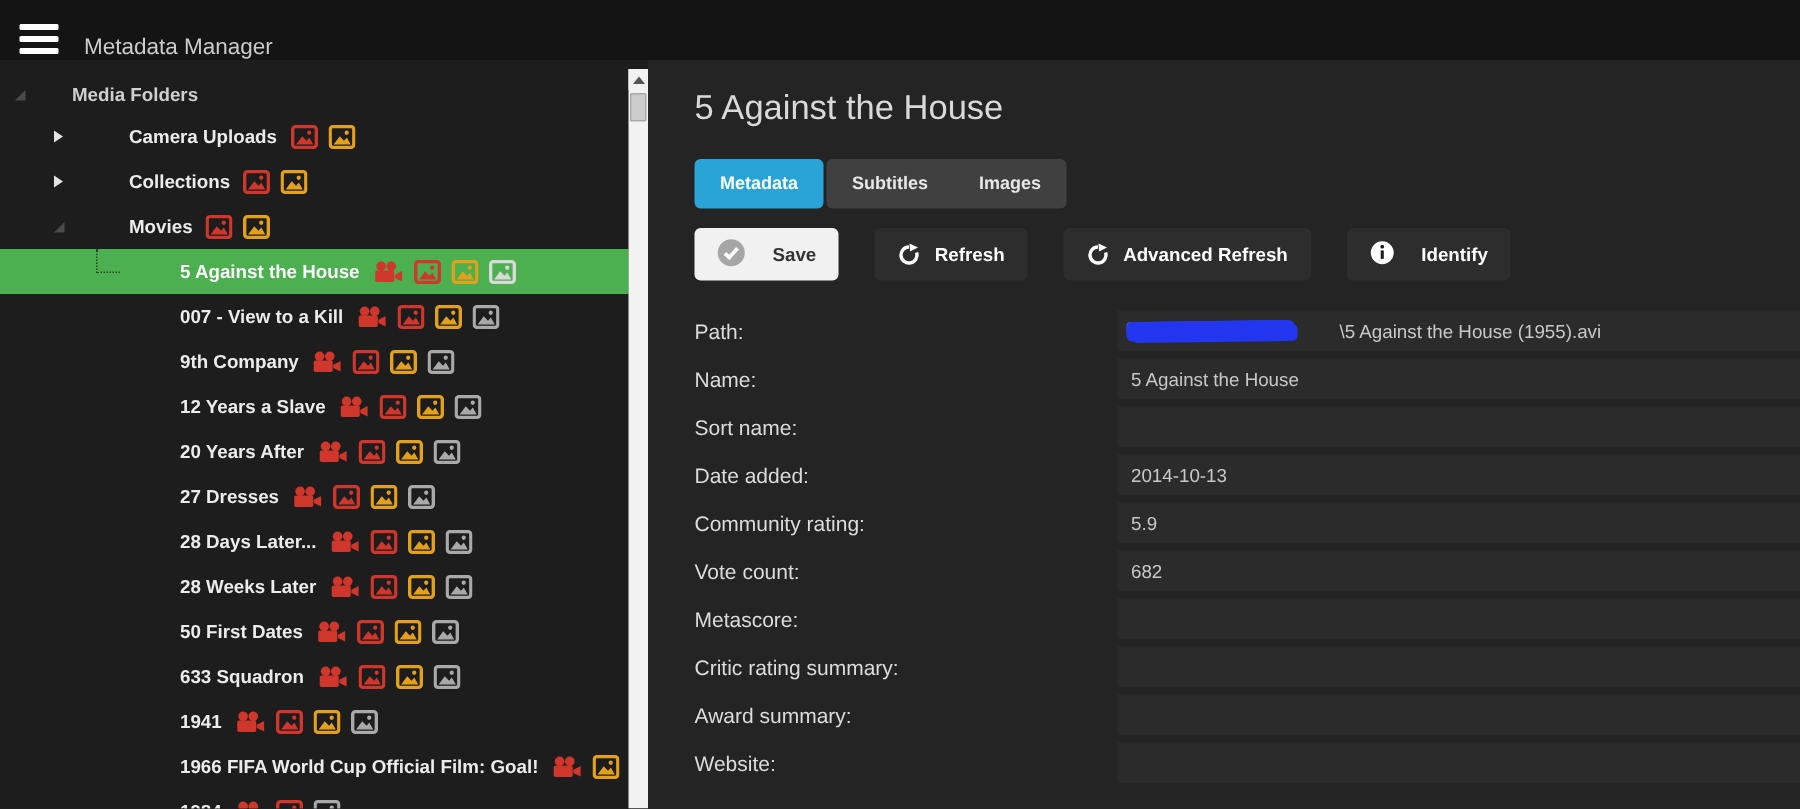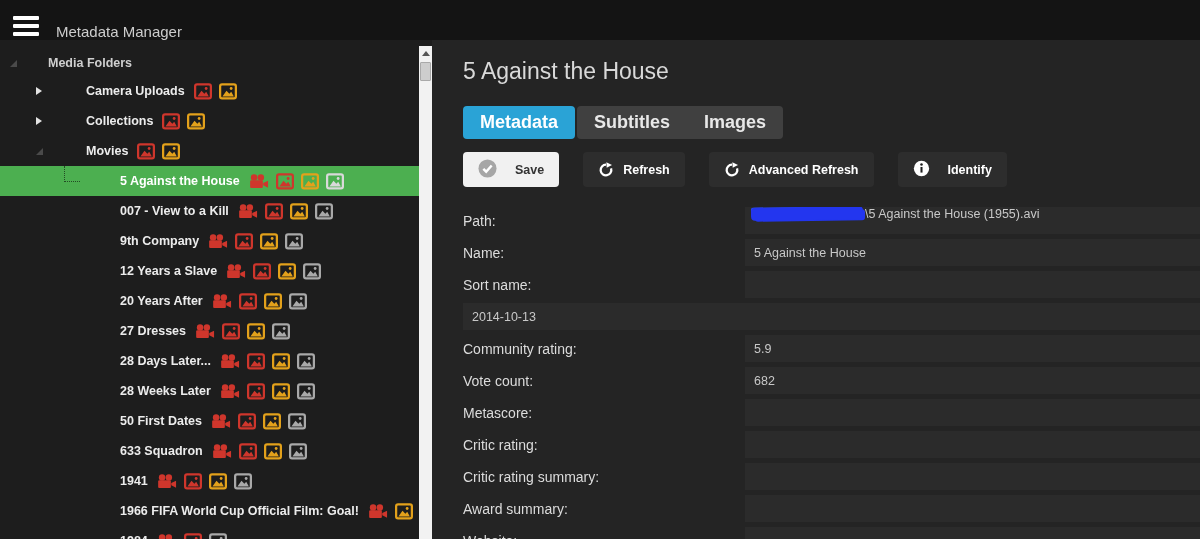--- a/index.html
+++ b/index.html
@@ -41,42 +41,42 @@
             justify-content:center; cursor:pointer; }
   .sb-btn div { width:0; height:0; border-bottom:5px solid #555;
                 border-left:4px solid transparent; border-right:4px solid transparent; }
   .sb-thumb { margin:2px 1px 0 1px; height:19px; background:#cdcdcd;
               border:1px solid #a9a9a9; border-radius:1px; cursor:grab; }
   
   .main { position:absolute; left:433px; top:40px; width:767px; height:499px;
           background:#242424; padding:17px 0 0 30px; }
   .page-title { color:#d9d9d9; font-size:23px; line-height:28px; font-weight:normal; }
   .tabs { display:flex; margin-top:21px; }
-  .tab { height:33px; line-height:33px; padding:0 17px; font-size:18px;
+  .tab { height:33px; line-height:33px; padding:0 17px; font-size:12px;
          font-weight:bold; color:#fff; cursor:pointer; }
   .tab.active { background:#2aa3d6; border-radius:4px; }
   .tab-group { display:flex; background:#404040; border-radius:4px; margin-left:2px; }
   .tab-group .tab { color:#e8e8e8; }
   .btn-row { display:flex; margin-top:13px; gap:24px; }
   .btn { height:35px; display:flex; align-items:center; padding:0 15px;
          border:none; border-radius:4px; background:#2d2d2d; color:#fff;
          font-size:12.5px; font-weight:bold; cursor:pointer;
          font-family:"Liberation Sans", sans-serif; }
   .btn svg, .btn .bicon { margin-right:9px; }
   .btn.save { background:#f1f1f1; color:#333; }
   
   .form { margin-top:20px; }
   .frow { display:flex; align-items:center; height:27px; margin-bottom:5px; }
   .flabel { width:282px; color:#dcdcdc; font-size:14px; flex:none; }
   .finput { flex:1; height:27px; background:#2b2b2b; border:none; color:#c8c8c8;
             font-size:12.5px; padding:0 9px; outline:none;
             font-family:"Liberation Sans", sans-serif; }
   .fake-input { flex:1; height:27px; background:#2b2b2b; display:flex;
-                padding:0 9px 0 6px; color:#c8c8c8;
-                font-size:12.5px; cursor:text; overflow:hidden; white-space:nowrap; }
+                align-items:center; padding:0 9px 0 6px; color:#c8c8c8;
+                font-size:12.5px; cursor:text; overflow:hidden; white-space:nowrap;gap:28px; }
   .censor { display:inline-block; width:112px; height:13px; background:#2336ef;
             border-radius:4px; margin-right:2px; flex:none;
             transform:rotate(-.8deg);
             box-shadow:3px 2px 0 -1px #2336ef, -2px -2px 0 -2px #2b55f5; }
 </style>
 </head>
 <body>
 
 <svg width="0" height="0" style="position:absolute">
   <defs>
@@ -514,39 +514,36 @@
     </div>
     <div class="frow">
       <div class="flabel">Name:</div>
       <input class="finput" type="text" value="5 Against the House" style="">
     </div>
     <div class="frow">
       <div class="flabel">Sort name:</div>
       <input class="finput" type="text" value="" style="">
     </div>
     <div class="frow">
+      <div class="flabel">Date added:</div>
       <input class="finput" type="text" value="2014-10-13" style="">
     </div>
     <div class="frow">
       <div class="flabel">Community rating:</div>
       <input class="finput" type="text" value="5.9" style="">
     </div>
     <div class="frow">
       <div class="flabel">Vote count:</div>
       <input class="finput" type="text" value="682" style="">
     </div>
     <div class="frow">
       <div class="flabel">Metascore:</div>
       <input class="finput" type="text" value="" style="">
     </div>
     <div class="frow">
-      <div class="flabel">Critic rating:</div>
-      <input class="finput" type="text" value="" style="">
-    </div>
-    <div class="frow">
       <div class="flabel">Critic rating summary:</div>
       <input class="finput" type="text" value="" style="">
     </div>
     <div class="frow">
       <div class="flabel">Award summary:</div>
       <input class="finput" type="text" value="" style="">
     </div>
     <div class="frow">
       <div class="flabel">Website:</div>
       <input class="finput" type="text" value="" style="">

